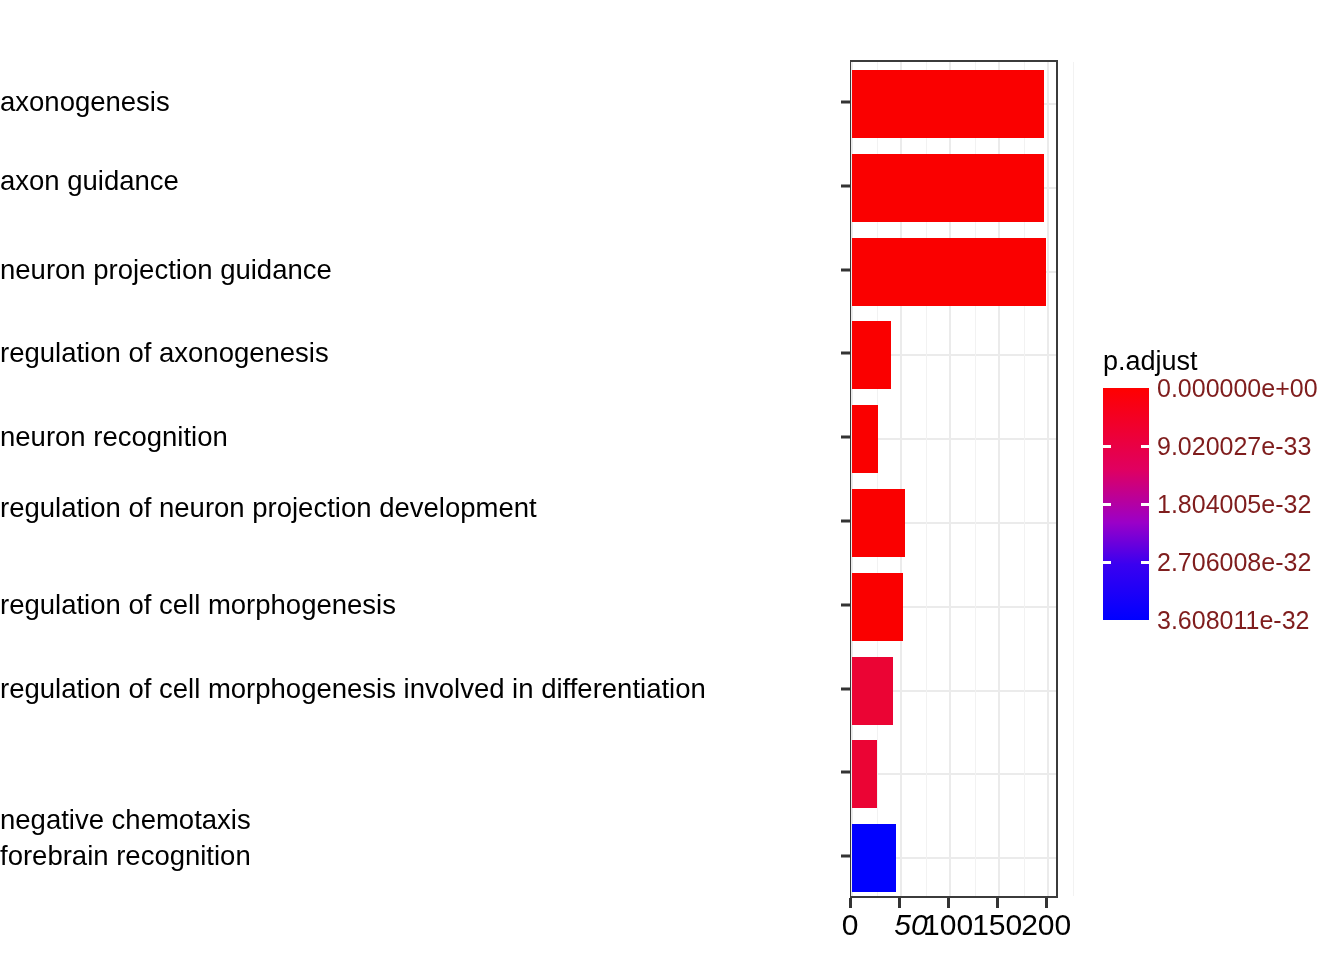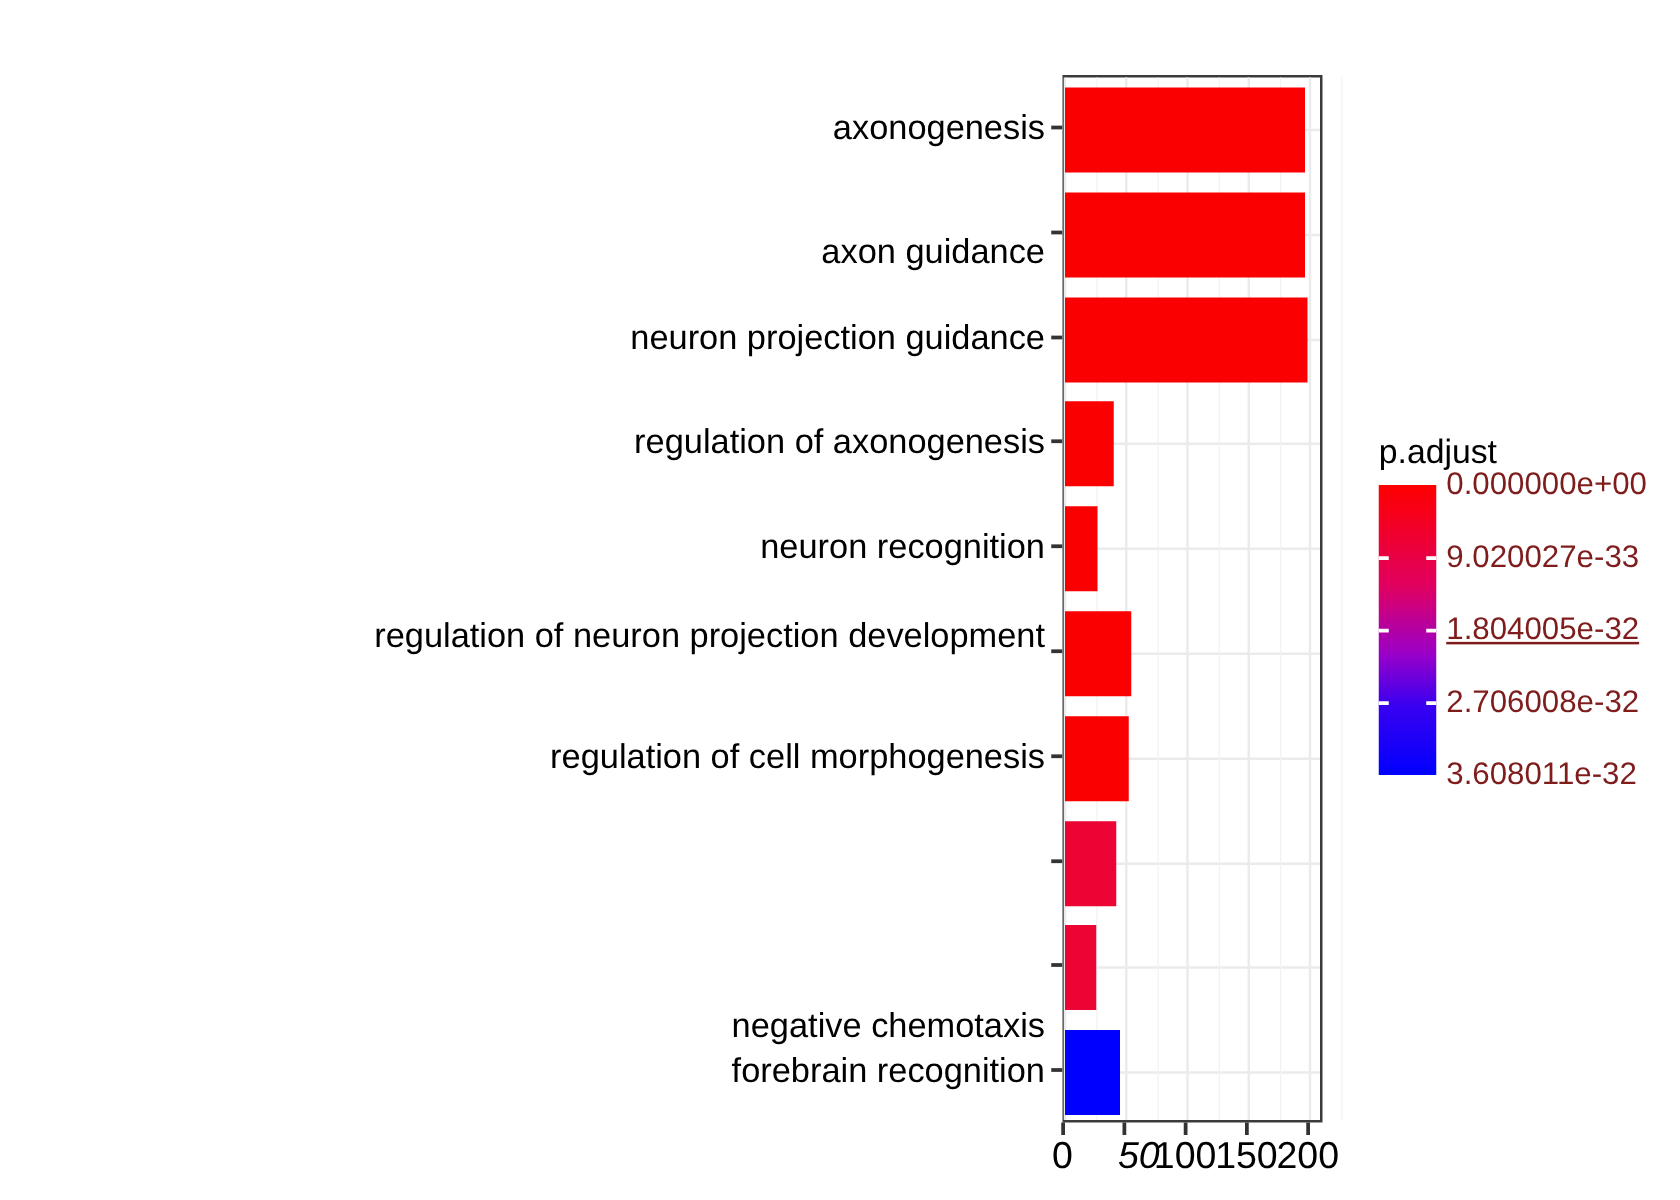--- a/index.html
+++ b/index.html
@@ -25,21 +25,21 @@
     position: absolute;
     left: 0;
     top: 60px;
     width: 836px;
     height: 838px;
   }
   .ylabel {
     position: absolute;
     right: 0;
     width: 836px;
-    text-align: right;
+    text-align: left;
     font-size: 27.5px;
     line-height: 1;
     color: #000000;
     white-space: nowrap;
     transform: translateY(-50%);
   }
   .ytick {
     position: absolute;
     left: 841px;
     width: 9px;
@@ -153,32 +153,33 @@
   }
 </style>
 </head>
 <body>
 
 <div id="root">
 
   <div class="ylabels">
       <div class="ylabel" style="top: 41.9px;">axonogenesis</div>
       <div class="ytick" style="top: 41.9px;"></div>
-      <div class="ylabel" style="top: 141px;">axon guidance</div>
+      <div class="ylabel" style="top: 121px;">axon guidance</div>
       <div class="ytick" style="top: 125.7px;"></div>
       <div class="ylabel" style="top: 209.5px;">neuron projection guidance</div>
       <div class="ytick" style="top: 209.5px;"></div>
       <div class="ylabel" style="top: 293.3px;">regulation of axonogenesis</div>
       <div class="ytick" style="top: 293.3px;"></div>
       <div class="ylabel" style="top: 377.1px;">neuron recognition</div>
       <div class="ytick" style="top: 377.1px;"></div>
       <div class="ylabel" style="top: 448px;">regulation of neuron projection development</div>
       <div class="ytick" style="top: 460.9px;"></div>
       <div class="ylabel" style="top: 544.7px;">regulation of cell morphogenesis</div>
       <div class="ytick" style="top: 544.7px;"></div>
+      <div class="ylabel" style="top: 628.5px;">regulation of cell morphogenesis involved in differentiation</div>
       <div class="ytick" style="top: 628.5px;"></div>
       <div class="ylabel" style="top: 712.3px; margin-top: 48px;">negative chemotaxis</div>
       <div class="ytick" style="top: 712.3px;"></div>
       <div class="ylabel" style="top: 796.1px;">forebrain recognition</div>
       <div class="ytick" style="top: 796.1px;"></div>
     </div>
 
   <div id="panel">
       <div class="grid-h" style="top: 40.9px;"></div>
       <div class="grid-h" style="top: 124.7px;"></div>
@@ -227,20 +228,20 @@
 
   <div id="legend">
     <div id="legend-title">p.adjust</div>
     <div id="colorbar" style="background: linear-gradient(rgb(255, 0, 0) 0%, rgb(224, 0, 96) 35%, rgb(155, 0, 200) 58%, rgb(58, 0, 240) 76%, rgb(0, 0, 255) 100%);"></div>
   <div class="cb-label" style="top: 40px;">0.000000e+00</div>
       <div class="cb-tick" style="left: 3px; top: 96.5px;"></div>
       <div class="cb-tick" style="left: 41px; top: 96.5px;"></div>
       <div class="cb-label" style="top: 98px;">9.020027e-33</div>
       <div class="cb-tick" style="left: 3px; top: 154.5px;"></div>
       <div class="cb-tick" style="left: 41px; top: 154.5px;"></div>
-      <div class="cb-label" style="top: 156px; text-decoration: underline;">1.804005e-32</div>
+      <div class="cb-label" style="top: 156px;">1.804005e-32</div>
       <div class="cb-tick" style="left: 3px; top: 212.5px;"></div>
       <div class="cb-tick" style="left: 41px; top: 212.5px;"></div>
       <div class="cb-label" style="top: 214px;">2.706008e-32</div>
       <div class="cb-label" style="top: 272px;">3.608011e-32</div>
     </div>
 
 </div>
 
 </body></html>

